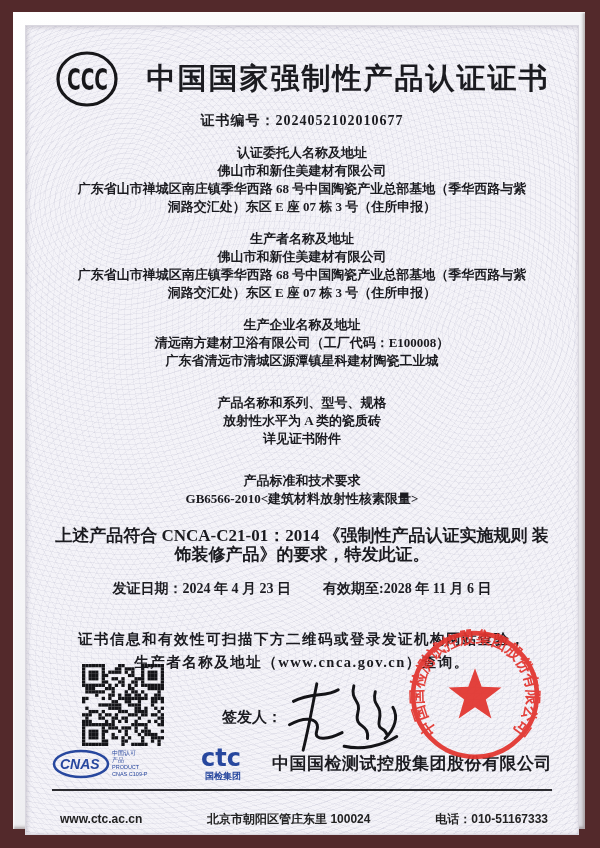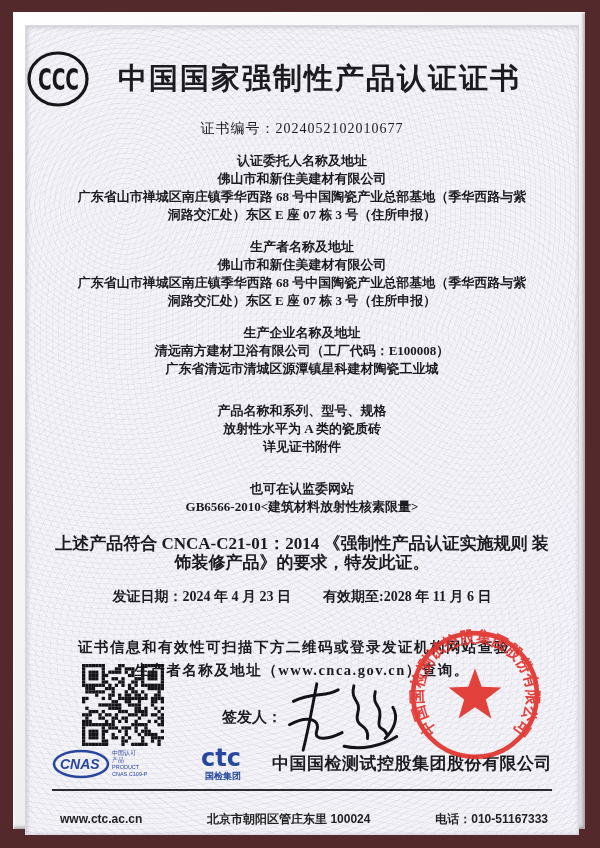--- a/index.html
+++ b/index.html
@@ -17,23 +17,23 @@
   .paper{
     position:absolute;left:26px;top:26px;right:22px;bottom:14px;
     background:
       repeating-radial-gradient(circle at 18% 22%, rgba(130,130,165,0.10) 0 1px, transparent 1px 5px),
       repeating-radial-gradient(circle at 82% 38%, rgba(130,130,165,0.08) 0 1px, transparent 1px 6px),
       repeating-radial-gradient(circle at 45% 78%, rgba(130,130,165,0.07) 0 1px, transparent 1px 7px),
       #f4f3f8;
     box-shadow:inset 1px 1px 4px rgba(70,60,85,.25), 0 0 0 1px #d9d7df;
     overflow:hidden;
   }
-  .header-row{display:flex;align-items:center;gap:28px;margin-top:24px;}
+  .header-row{display:flex;align-items:center;justify-content:center;gap:28px;margin-top:24px;}
   .title{font-size:29px;font-weight:700;letter-spacing:2px;white-space:nowrap;}
-  .cert-line{text-align:center;margin-top:12px;font-size:14px;font-weight:400;letter-spacing:1px;}
+  .cert-line{text-align:center;margin-top:4px;font-size:14px;font-weight:700;letter-spacing:1px;}
   .sec{margin-top:14px;text-align:center;font-size:13px;font-weight:700;line-height:18px;}
   .sec.gap-lg{margin-top:24px;}
   .sec div{white-space:nowrap;}
   .statement{margin:18px auto 0;width:510px;text-align:center;font-size:17px;font-weight:700;line-height:19px;}
   .dates{display:flex;justify-content:center;gap:32px;margin-top:16px;font-size:14px;font-weight:700;}
   .verify{margin-top:30px;text-align:center;font-size:14.5px;font-weight:700;line-height:23px;letter-spacing:1.5px;}
   .bottom-zone{position:absolute;left:0;right:0;bottom:6px;}
   .bz-row1{display:flex;align-items:flex-start;padding-left:56px;height:88px;}
   .signer{display:flex;align-items:center;margin-left:58px;margin-top:14px;}
   .signer-label{font-size:15px;font-weight:700;white-space:nowrap;}
@@ -83,21 +83,21 @@
     <div>广东省清远市清城区源潭镇星科建材陶瓷工业城</div>
   </div>
 
   <div class="sec gap-lg">
     <div>产品名称和系列、型号、规格</div>
     <div>放射性水平为 A 类的瓷质砖</div>
     <div>详见证书附件</div>
   </div>
 
   <div class="sec gap-lg">
-    <div>也可在认监委网站</div>
+    <div>产品标准和技术要求</div>
     <div>GB6566-2010&lt;建筑材料放射性核素限量&gt;</div>
   </div>
 
   <div class="statement">上述产品符合 CNCA-C21-01：2014 《强制性产品认证实施规则 装饰装修产品》的要求，特发此证。</div>
 
   <div class="dates">
     <span>
       <span>发证日期：</span><span>2024 年 4 月 23 日</span>
     </span>
     <span>

